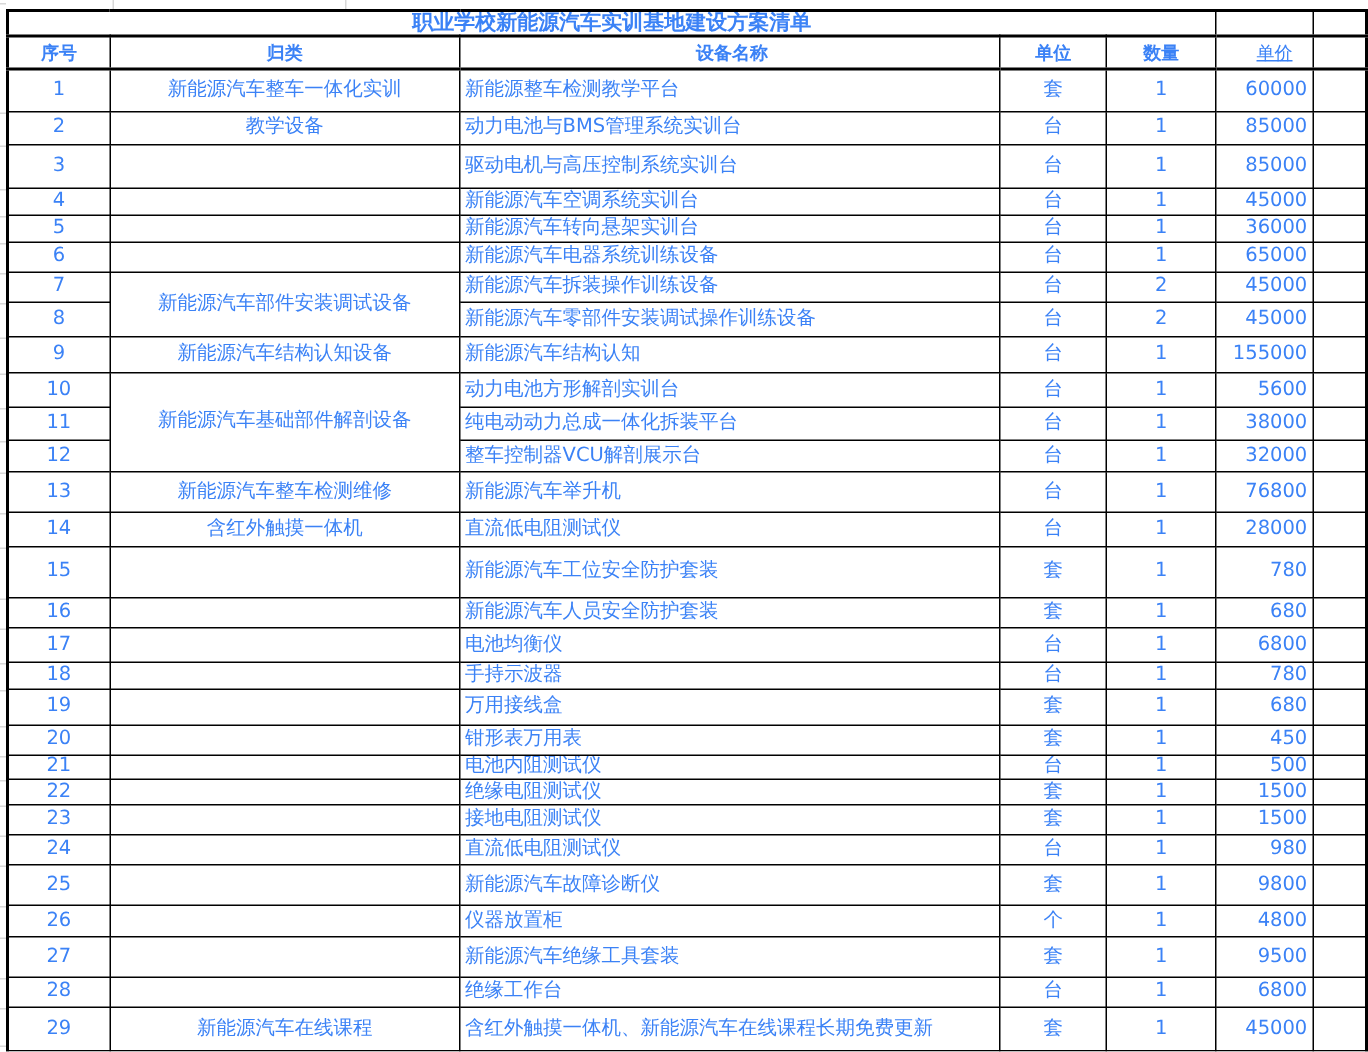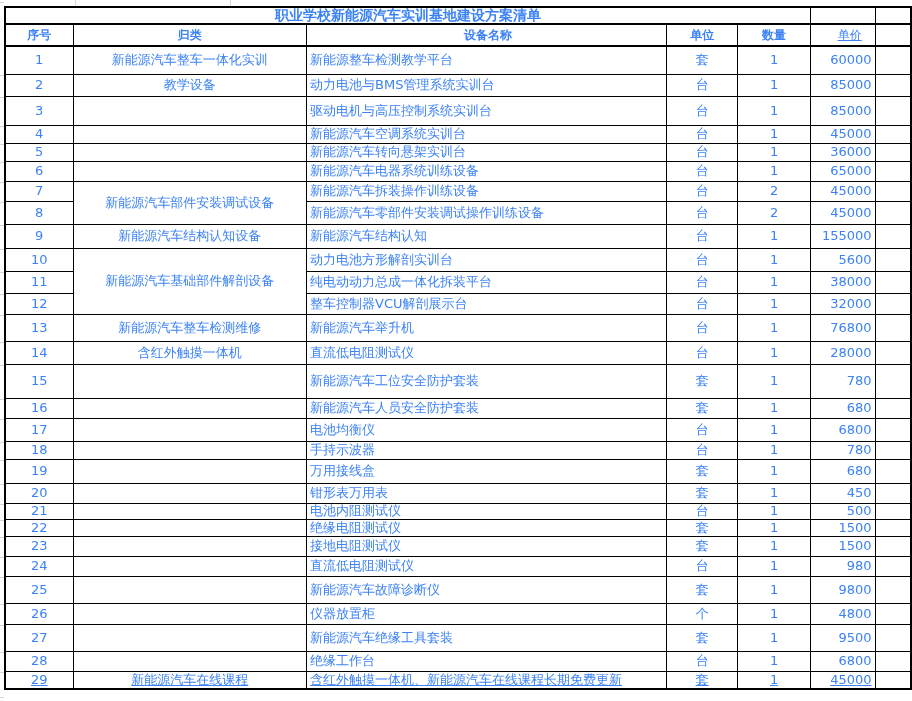--- a/index.html
+++ b/index.html
@@ -325,21 +325,21 @@
         </tr>
         <tr style="height: 20px;">
           <td class="c-no">28</td>
           <td class="c-cat"></td>
           <td class="c-name">绝缘工作台</td>
           <td class="c-unit">台</td>
           <td class="c-qty">1</td>
           <td class="c-price">6800</td>
           <td class="c-clip"></td>
         </tr>
-        <tr style="height: 18px; text-decoration: underline;">
+        <tr style="height: 30px;">
           <td class="c-no">29</td>
           <td class="c-cat">新能源汽车在线课程</td>
           <td class="c-name">含红外触摸一体机、新能源汽车在线课程长期免费更新</td>
           <td class="c-unit">套</td>
           <td class="c-qty">1</td>
           <td class="c-price">45000</td>
           <td class="c-clip"></td>
         </tr>
       </tbody>
   </table>

